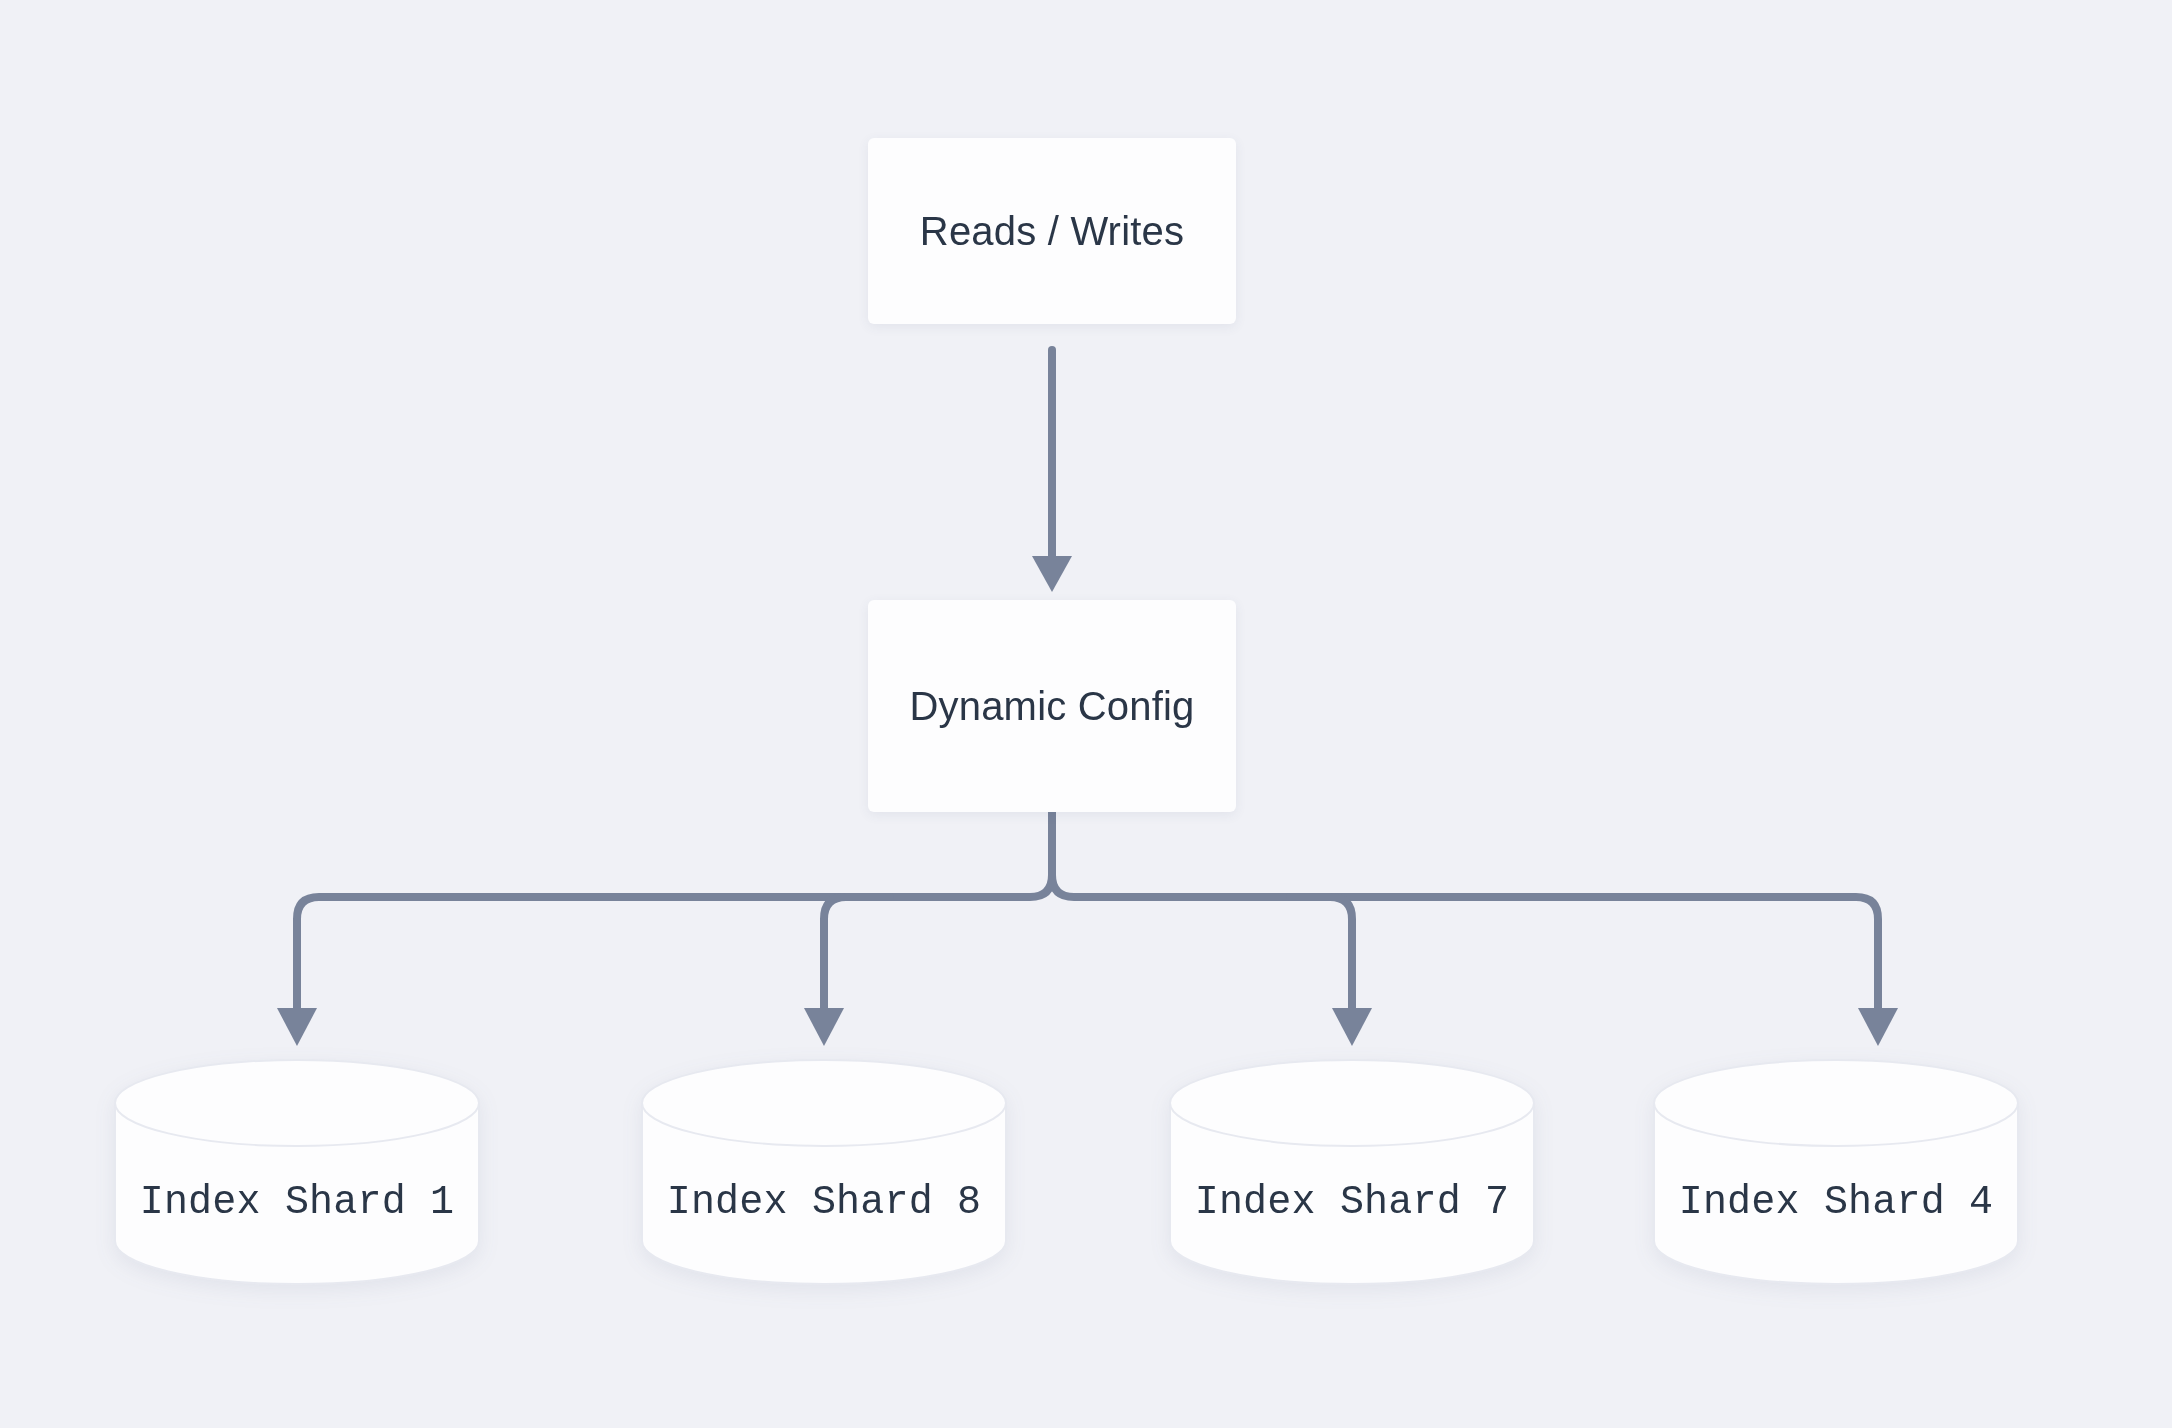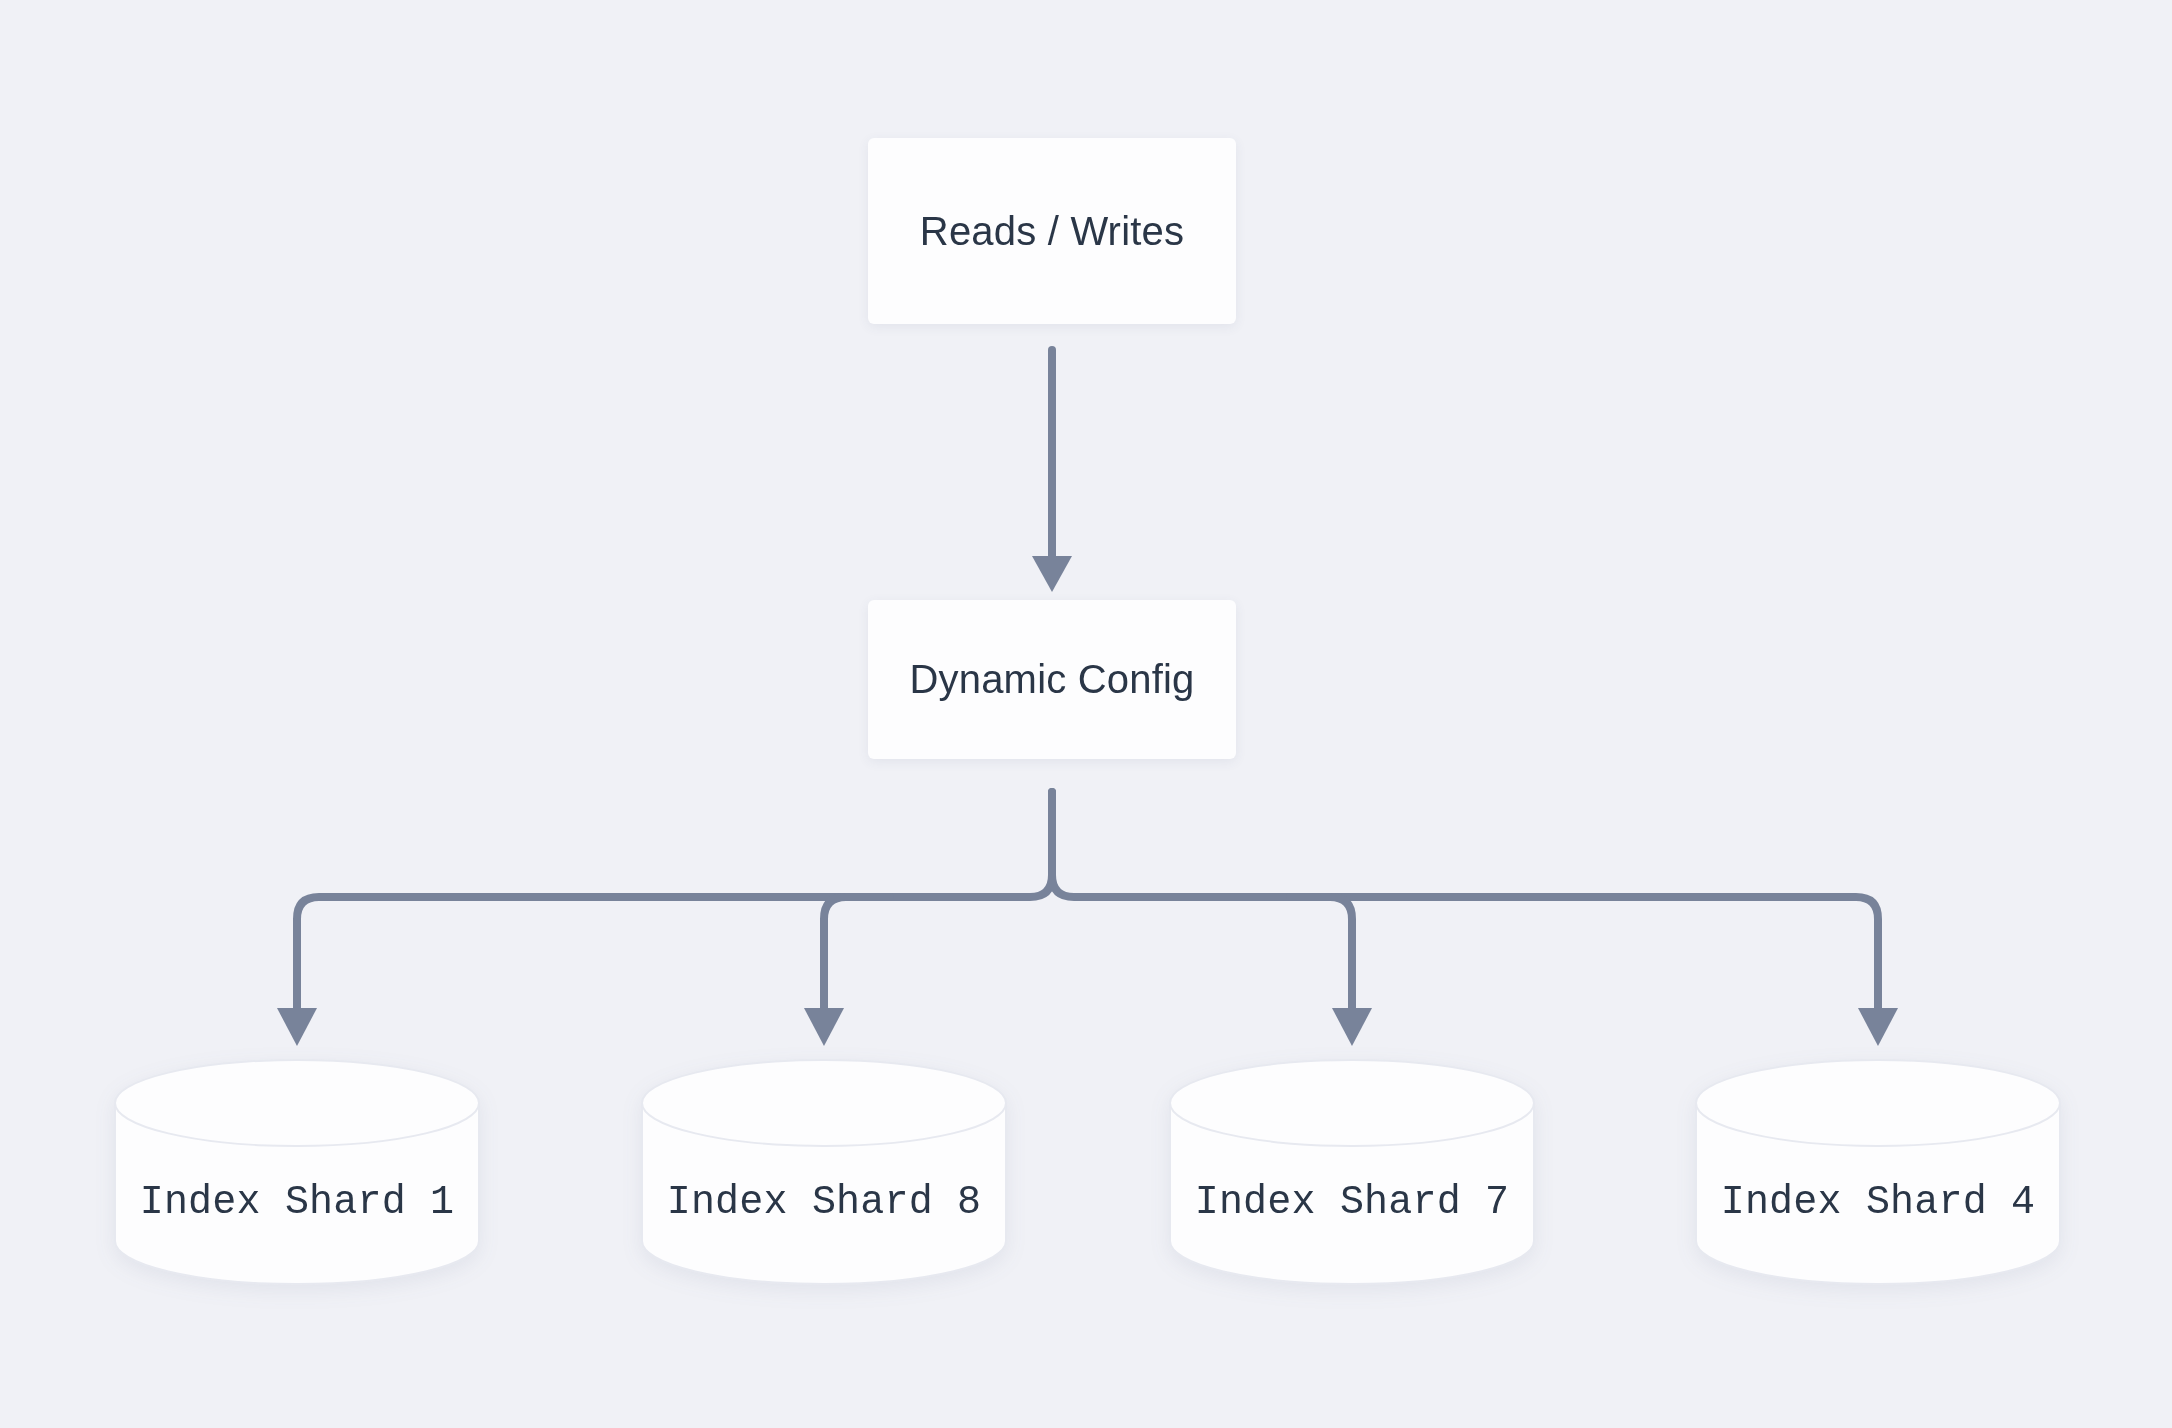--- a/index.html
+++ b/index.html
@@ -99,21 +99,21 @@
     <path class="arrowhead" d="M1858 1008 L1898 1008 L1878 1046 Z"></path>
 
     <path class="edge" d="M1290 897 L1330 897 Q1352 897 1352 919 L1352 1010"></path>
     <path class="arrowhead" d="M1332 1008 L1372 1008 L1352 1046 Z"></path>
   </svg>
 
   <div class="node-box" style="left:868px; top:138px; width:368px; height:186px;">
     <span class="node-label">Reads / Writes</span>
   </div>
 
-  <div class="node-box" style="left:868px; top:600px; width:368px; height:159px;">
+  <div class="node-box" style="left:868px; top:600px; width:368px; height:212px;">
     <span class="node-label">Dynamic Config</span>
   </div>
 
   <div class="cylinder" style="left:113px; top:1057px;">
     <svg width="368" height="230" viewBox="0 0 368 230">
       <path class="cyl-fill" d="M2 46 A182 43 0 0 1 366 46 L366 184 A182 43 0 0 1 2 184 Z"></path>
       <path class="cyl-rim" d="M2 46 A182 43 0 0 0 366 46"></path>
     </svg>
     <div class="cyl-label">
       <span class="node-label">Index Shard 1</span>
@@ -133,21 +133,21 @@
   <div class="cylinder" style="left:1168px; top:1057px;">
     <svg width="368" height="230" viewBox="0 0 368 230">
       <path class="cyl-fill" d="M2 46 A182 43 0 0 1 366 46 L366 184 A182 43 0 0 1 2 184 Z"></path>
       <path class="cyl-rim" d="M2 46 A182 43 0 0 0 366 46"></path>
     </svg>
     <div class="cyl-label">
       <span class="node-label">Index Shard 7</span>
     </div>
   </div>
 
-  <div class="cylinder" style="left:1694px; top:1057px;">
+  <div class="cylinder" style="left:1652px; top:1057px;">
     <svg width="368" height="230" viewBox="0 0 368 230">
       <path class="cyl-fill" d="M2 46 A182 43 0 0 1 366 46 L366 184 A182 43 0 0 1 2 184 Z"></path>
       <path class="cyl-rim" d="M2 46 A182 43 0 0 0 366 46"></path>
     </svg>
     <div class="cyl-label">
       <span class="node-label">Index Shard 4</span>
     </div>
   </div>
 
 </div>

